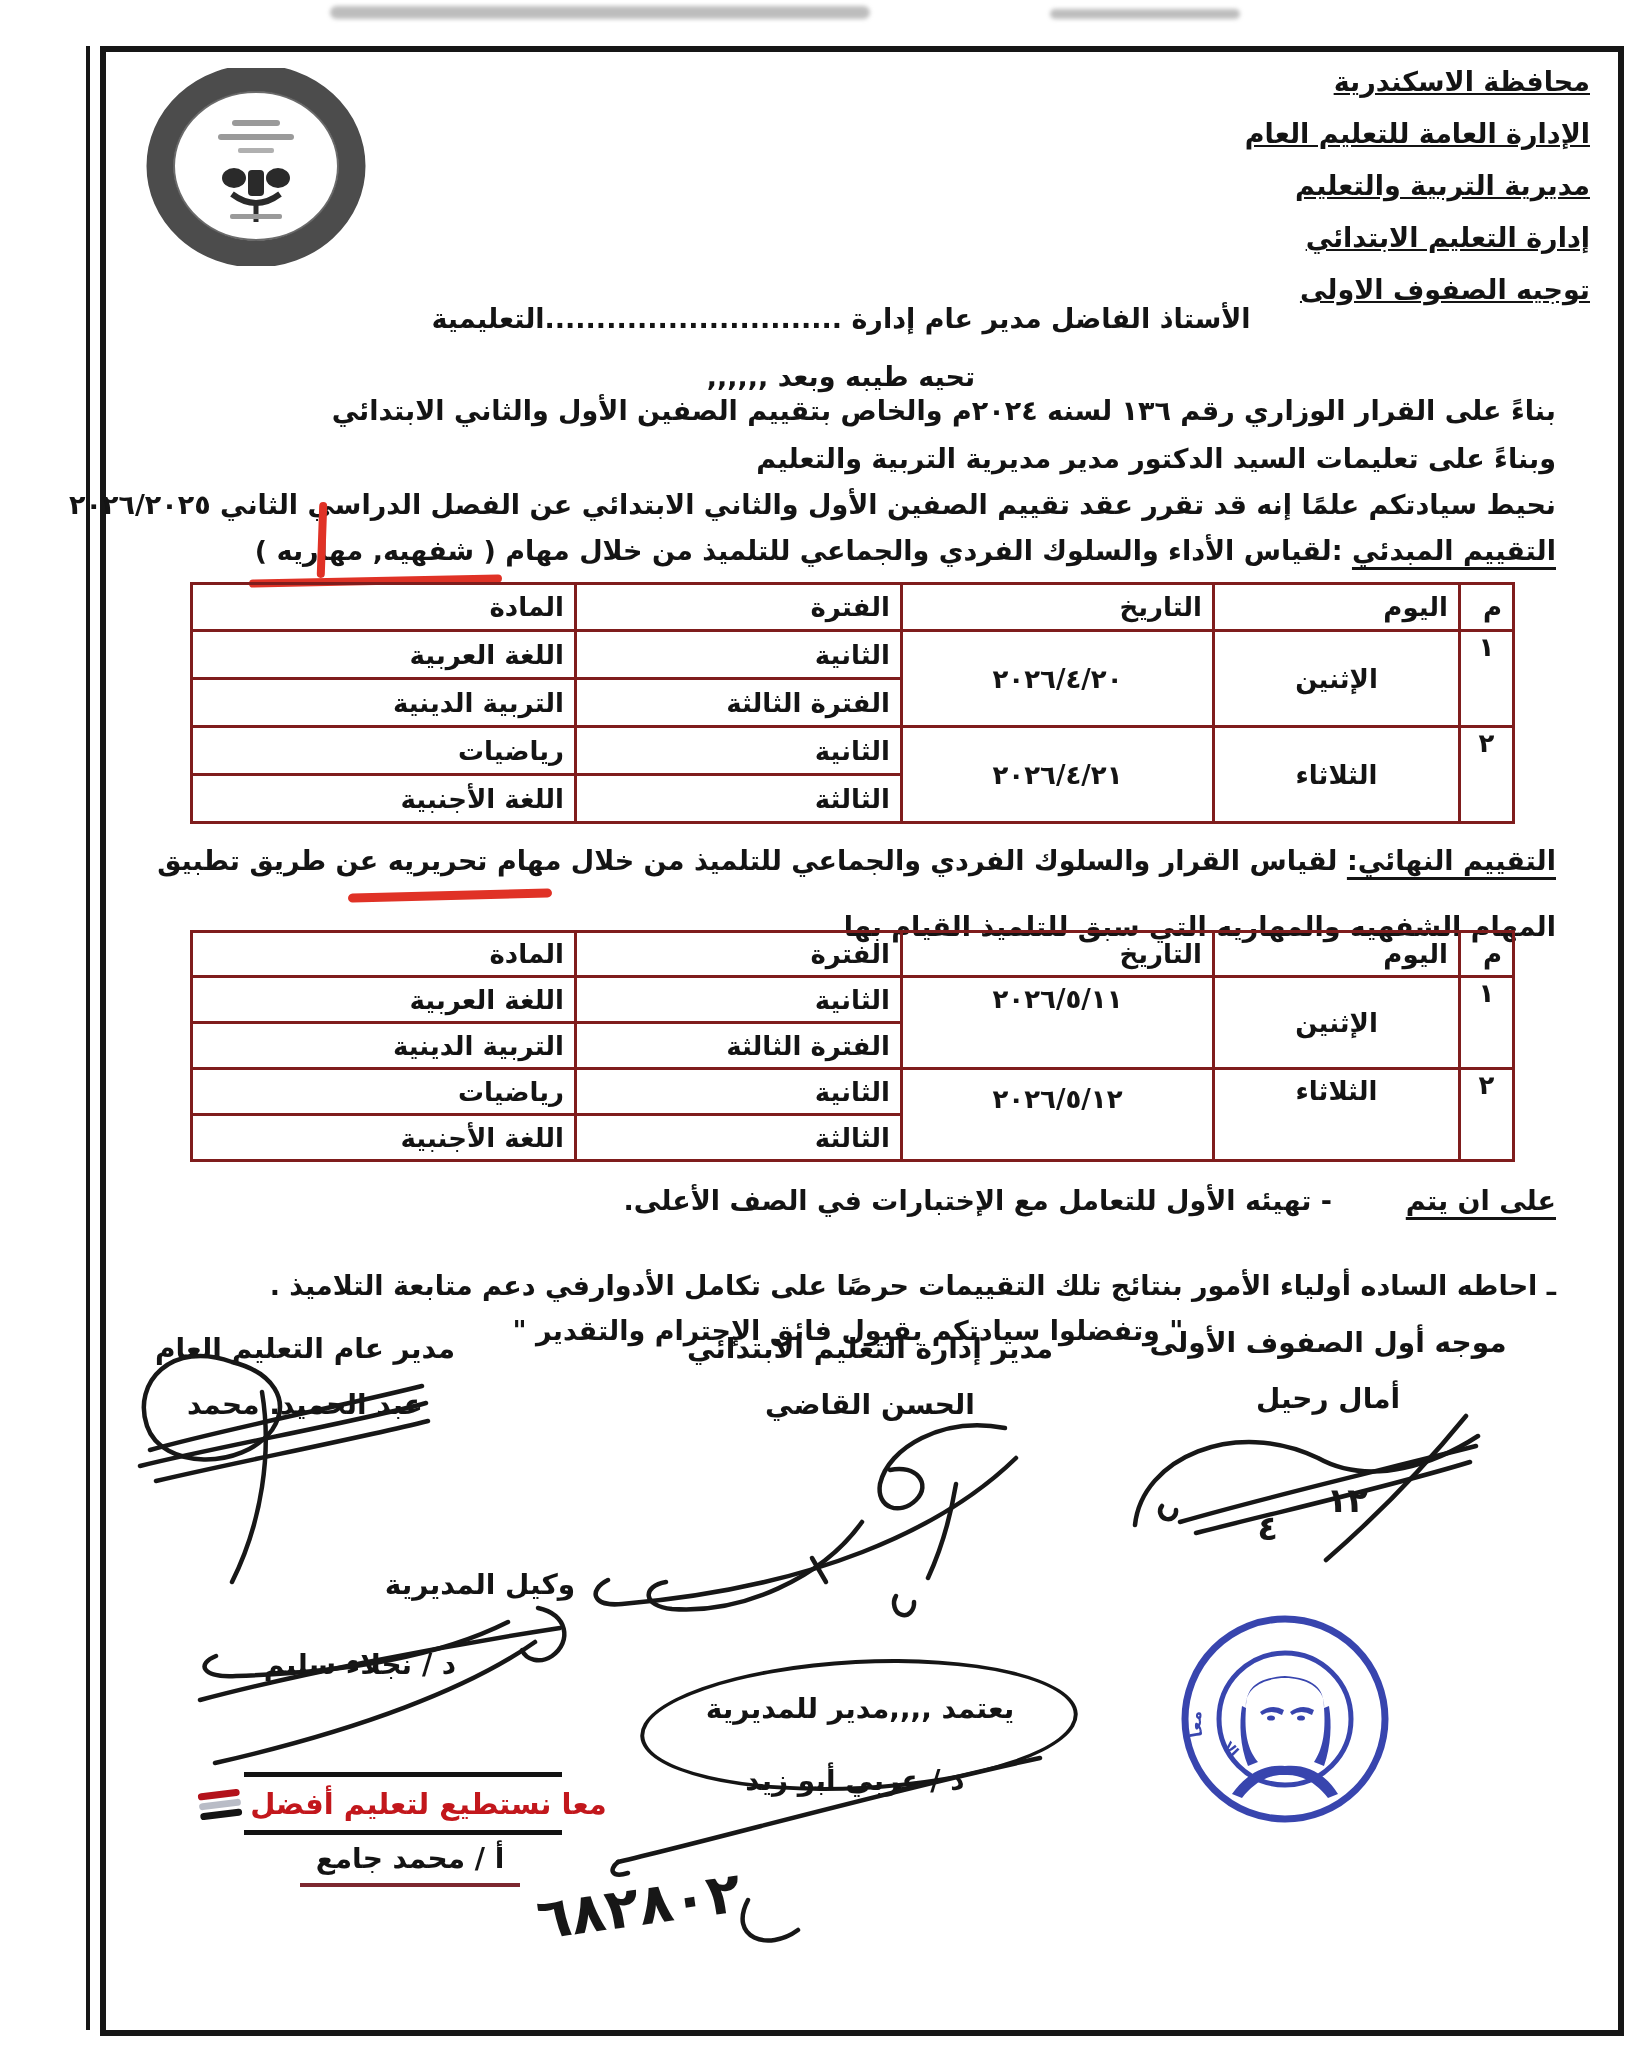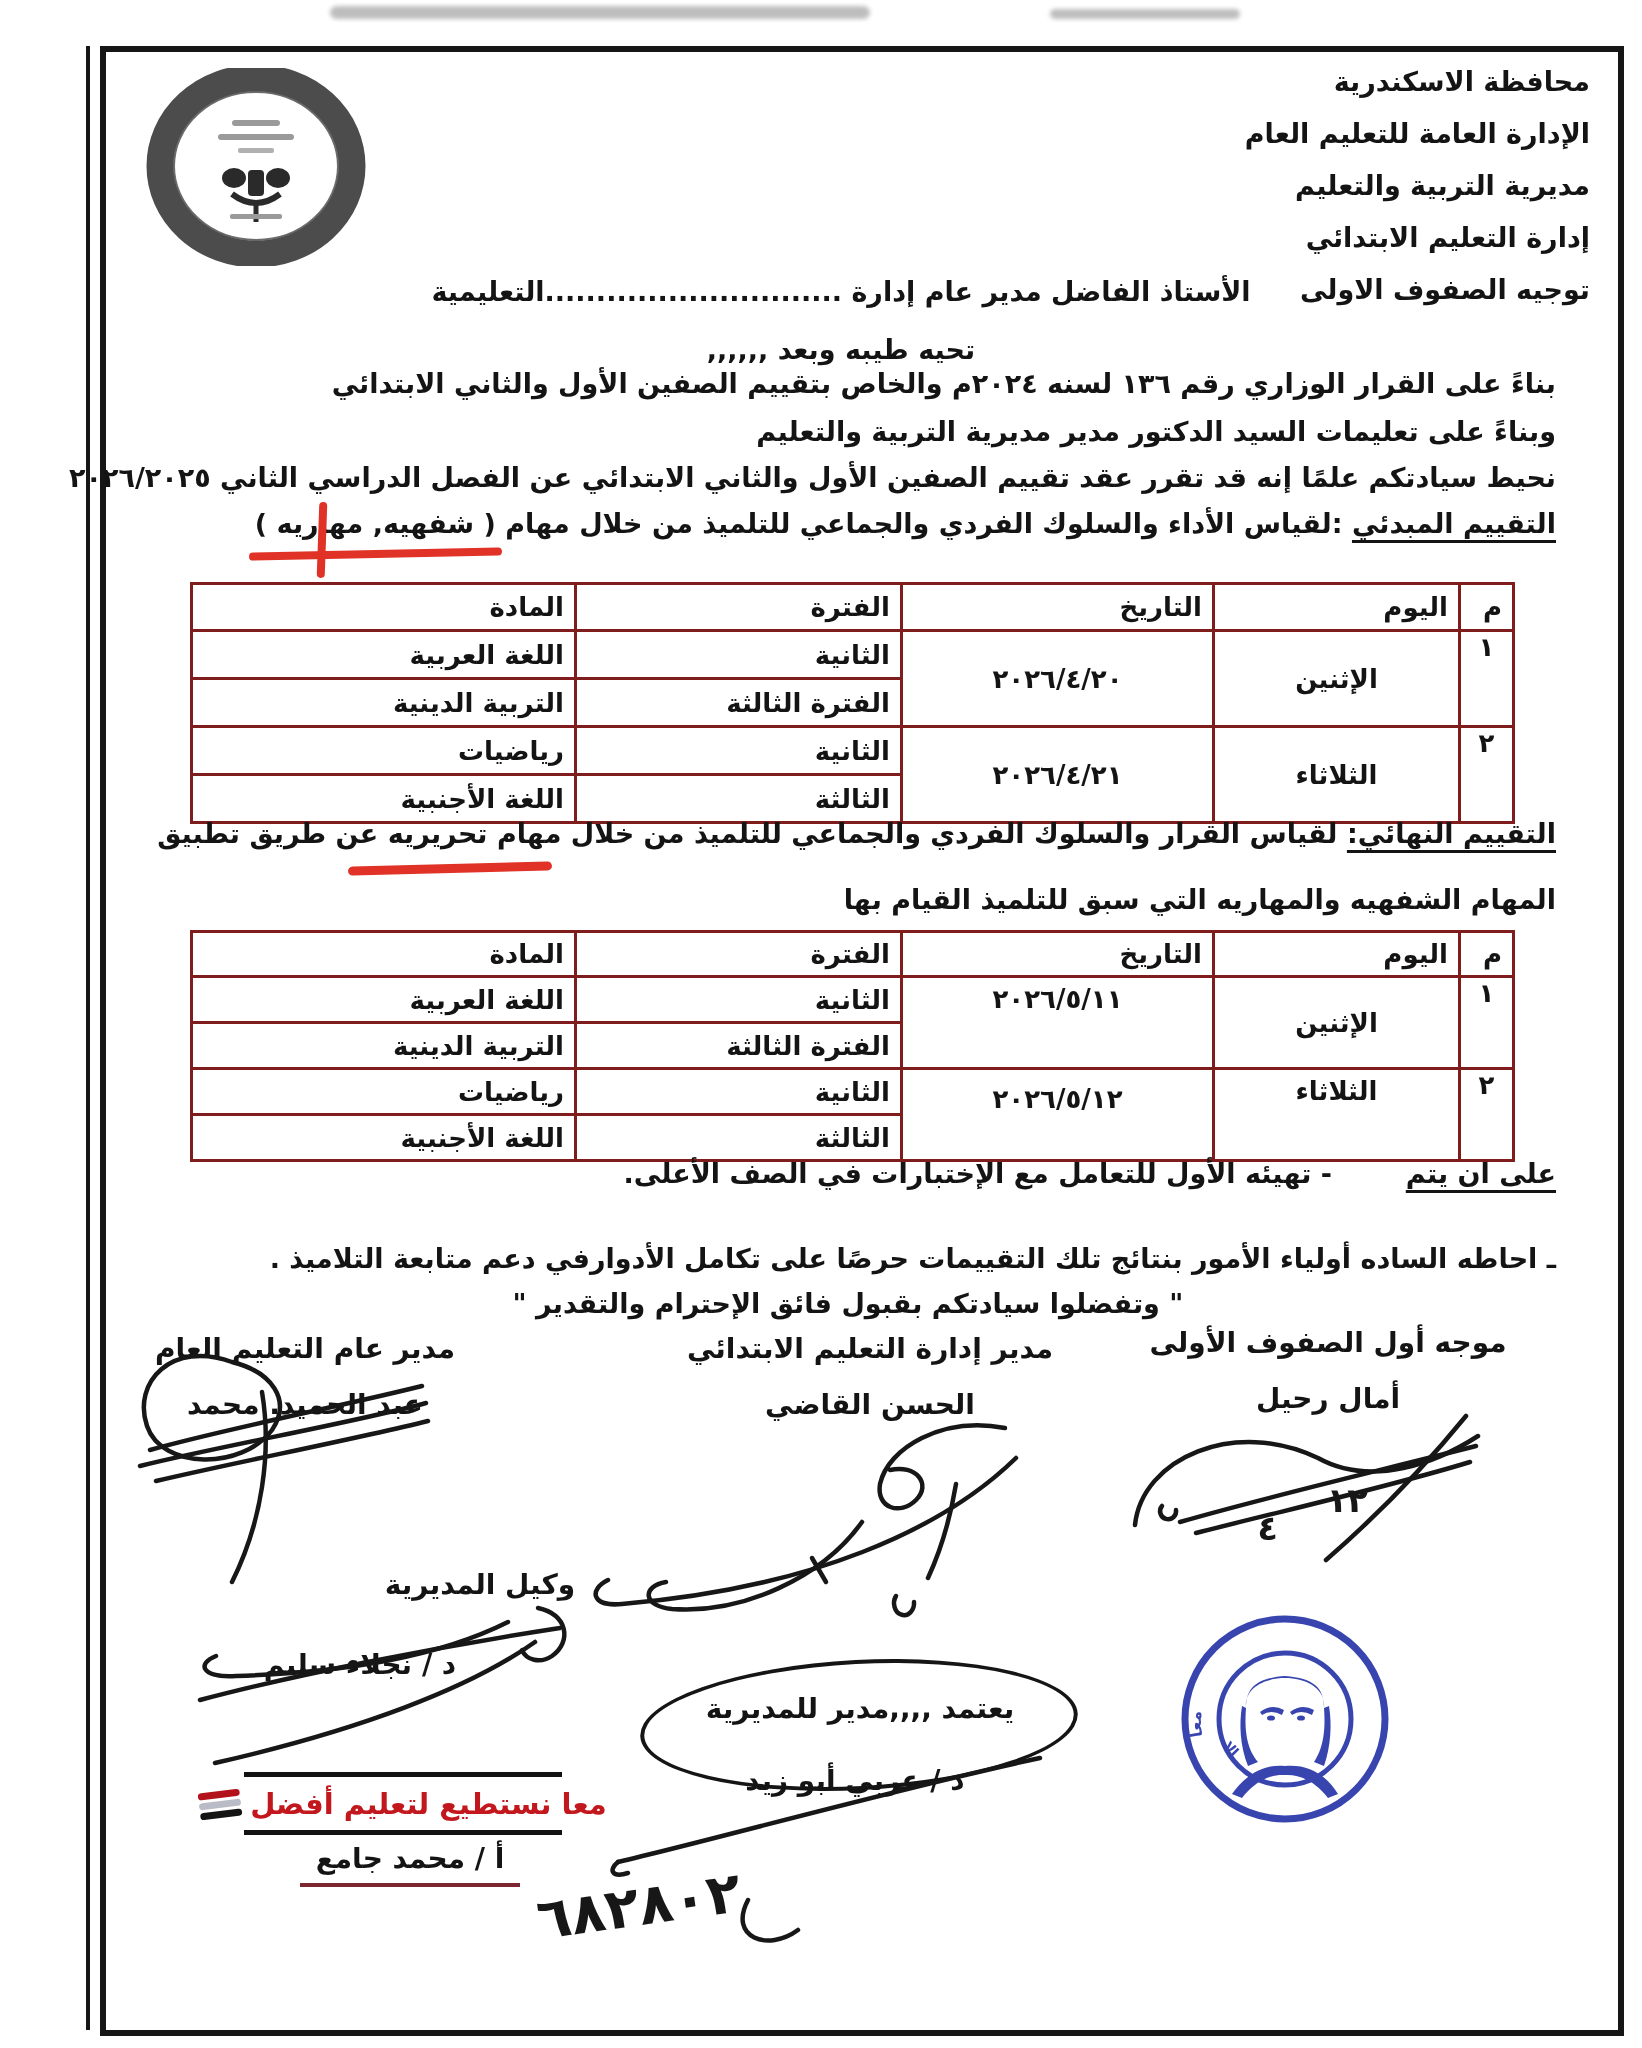--- a/index.html
+++ b/index.html
@@ -6,23 +6,23 @@
   #page{position:relative;width:1642px;height:2048px;background:#ffffff;overflow:hidden;
         font-family:"DejaVu Sans",sans-serif;color:#141414;direction:rtl;}
   .abs{position:absolute;}
   
   .frame-main{position:absolute;left:100px;top:46px;width:1512px;height:1978px;border:6px solid #161616;}
   .frame-left2{position:absolute;left:86px;top:46px;width:4px;height:1984px;background:#161616;}
   .smudge{position:absolute;background:#7e7e7e;opacity:.5;border-radius:8px;filter:blur(2px);}
   
   .hdr{position:absolute;top:56px;right:52px;width:600px;text-align:right;
        font-size:27px;font-weight:bold;line-height:52px;}
-  .hdr div{white-space:nowrap;}
-  
-  .line{position:absolute;right:86px;left:140px;text-align:right;font-weight:bold;font-size:27px;white-space:nowrap;}
+  .hdr div{white-space:nowrap;text-decoration:underline;}
+  
+  .line{position:absolute;right:86px;left:140px;text-align:right;font-weight:bold;font-size:27px;white-space:nowrap;margin-top:27px;}
   .center{text-align:center;}
   .ul-black{text-decoration:underline;text-underline-offset:7px;text-decoration-thickness:3px;}
   .red-ul{position:relative;display:inline-block;}
   .red-ul::after{content:"";position:absolute;left:-6px;right:-6px;top:42px;height:8px;
                  background:#e03226;border-radius:5px;transform:rotate(-1.2deg);}
   .red-ul2{position:relative;display:inline-block;}
   .red-ul2::after{content:"";position:absolute;left:-40px;right:10px;top:46px;height:9px;
                  background:#e03226;border-radius:6px;transform:rotate(-1.5deg);}
   .red-bar{position:absolute;left:318px;top:502px;width:8px;height:76px;background:#e03226;
            border-radius:5px;transform:rotate(2deg);}

